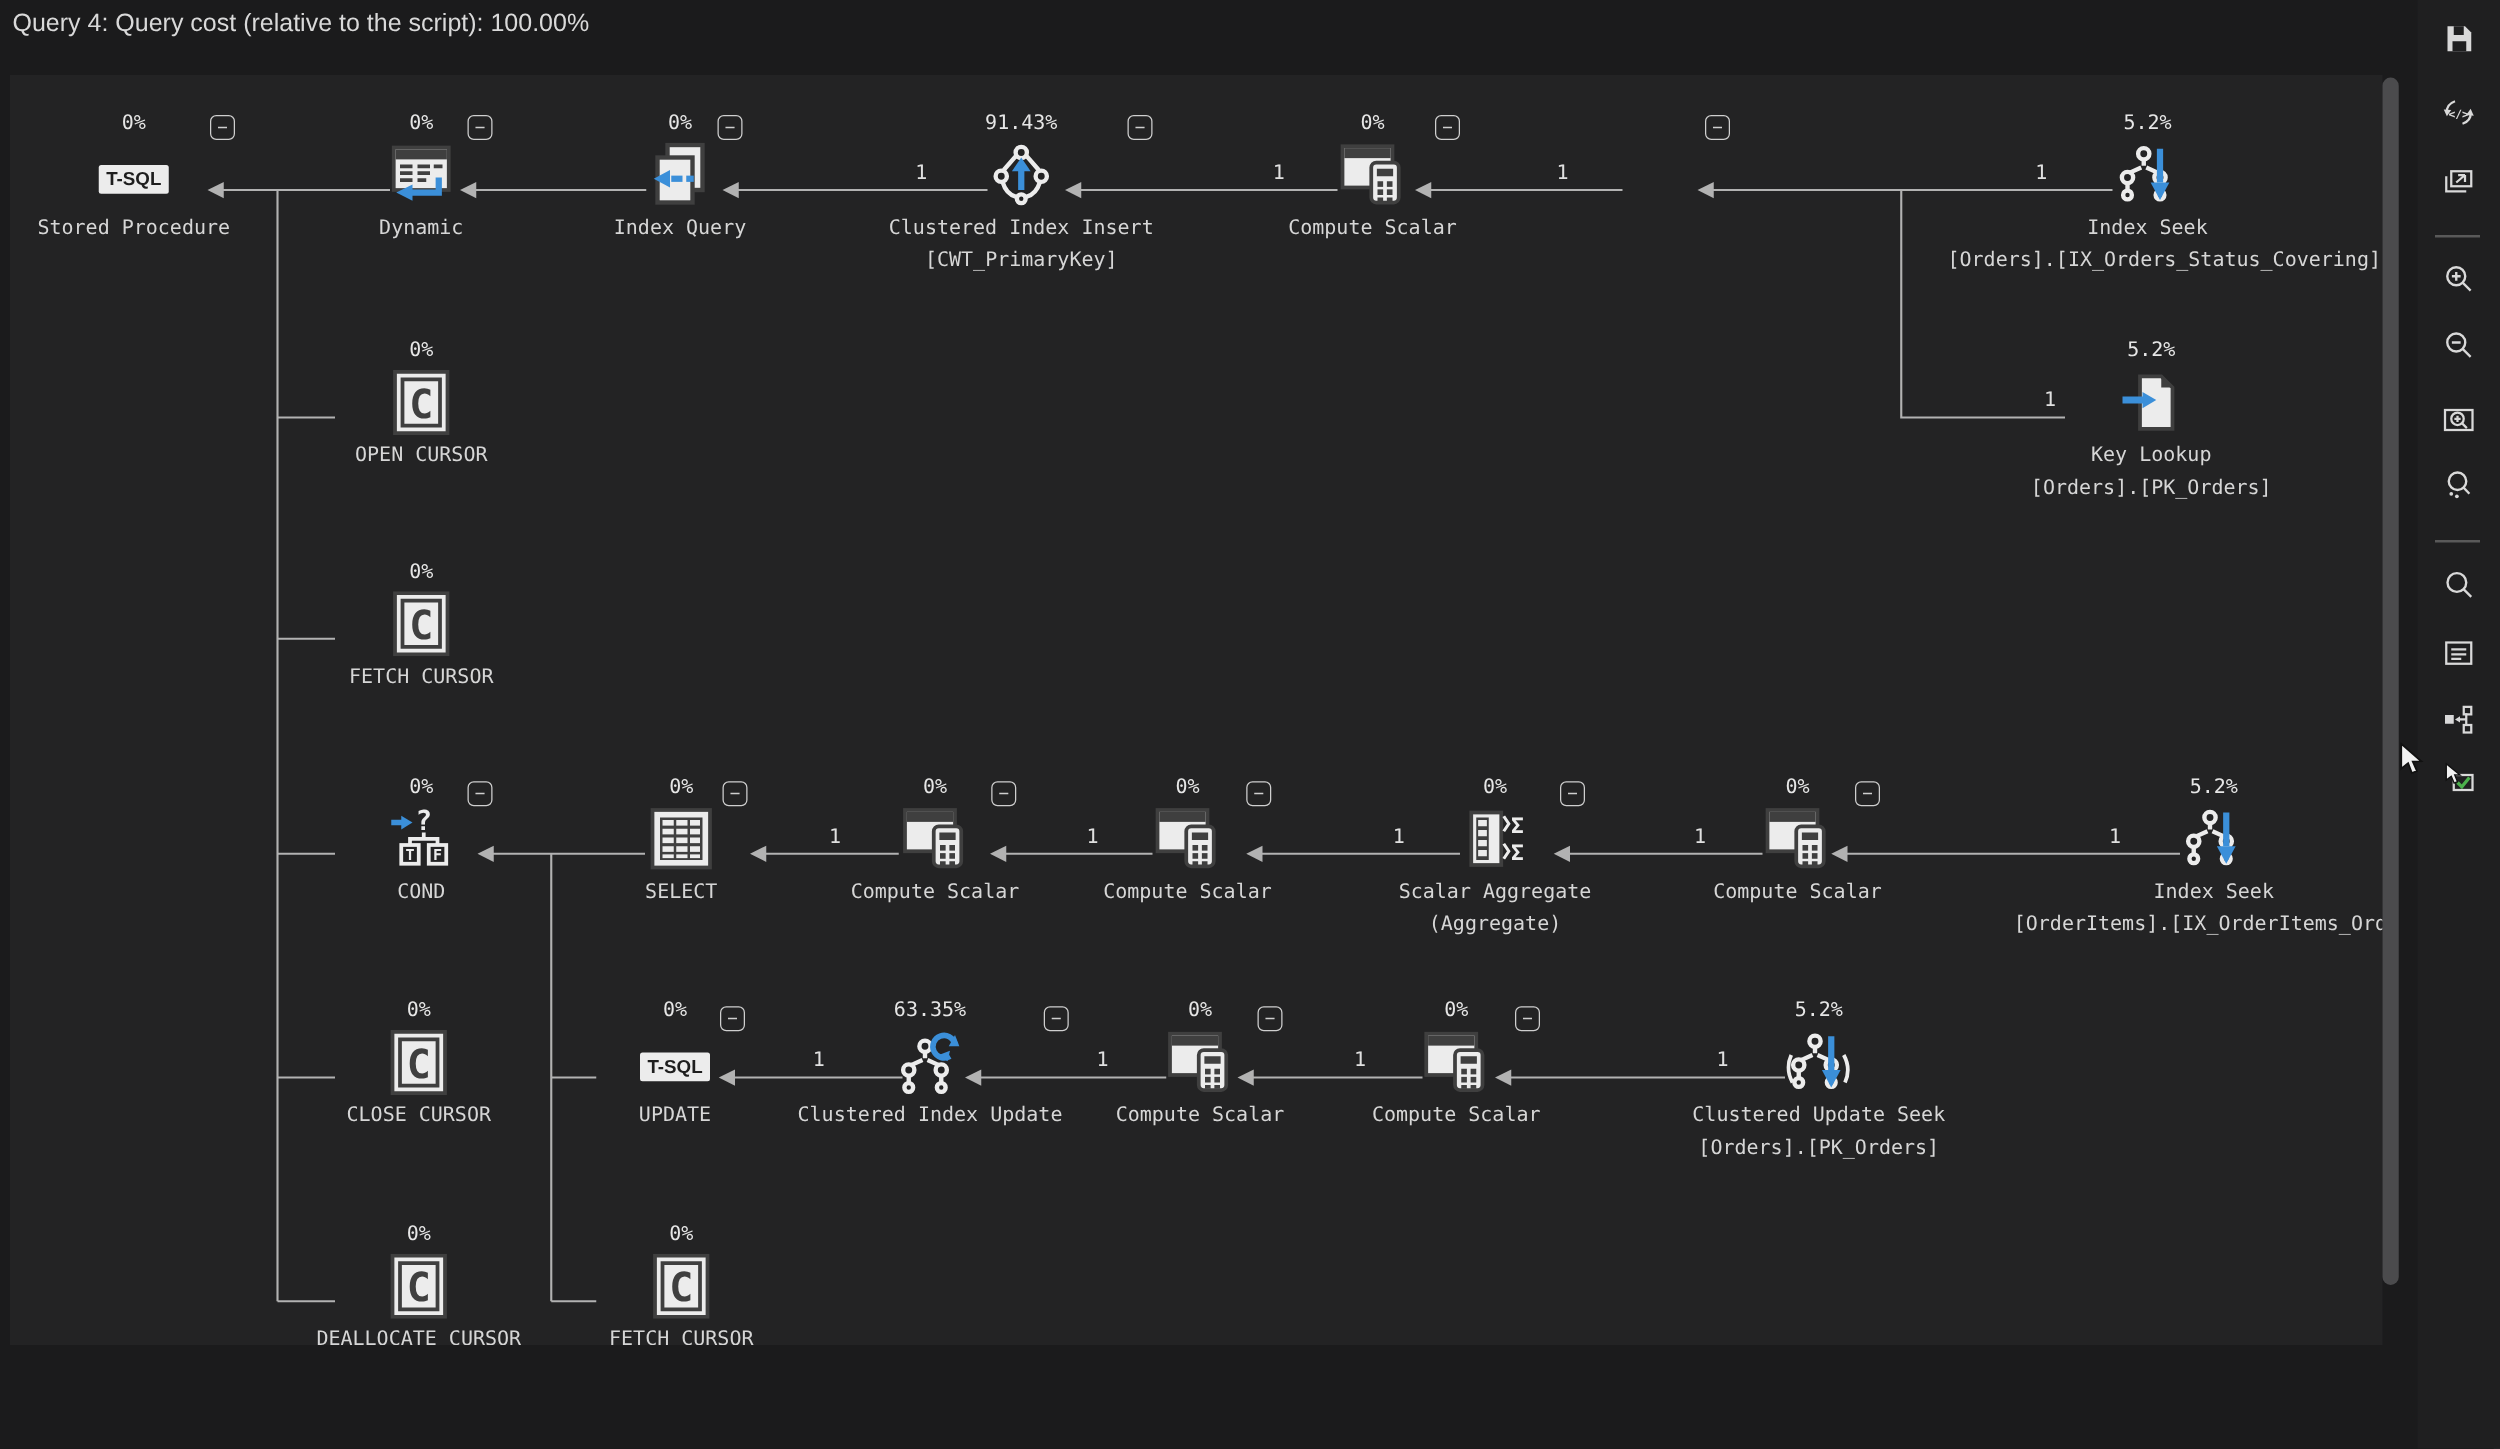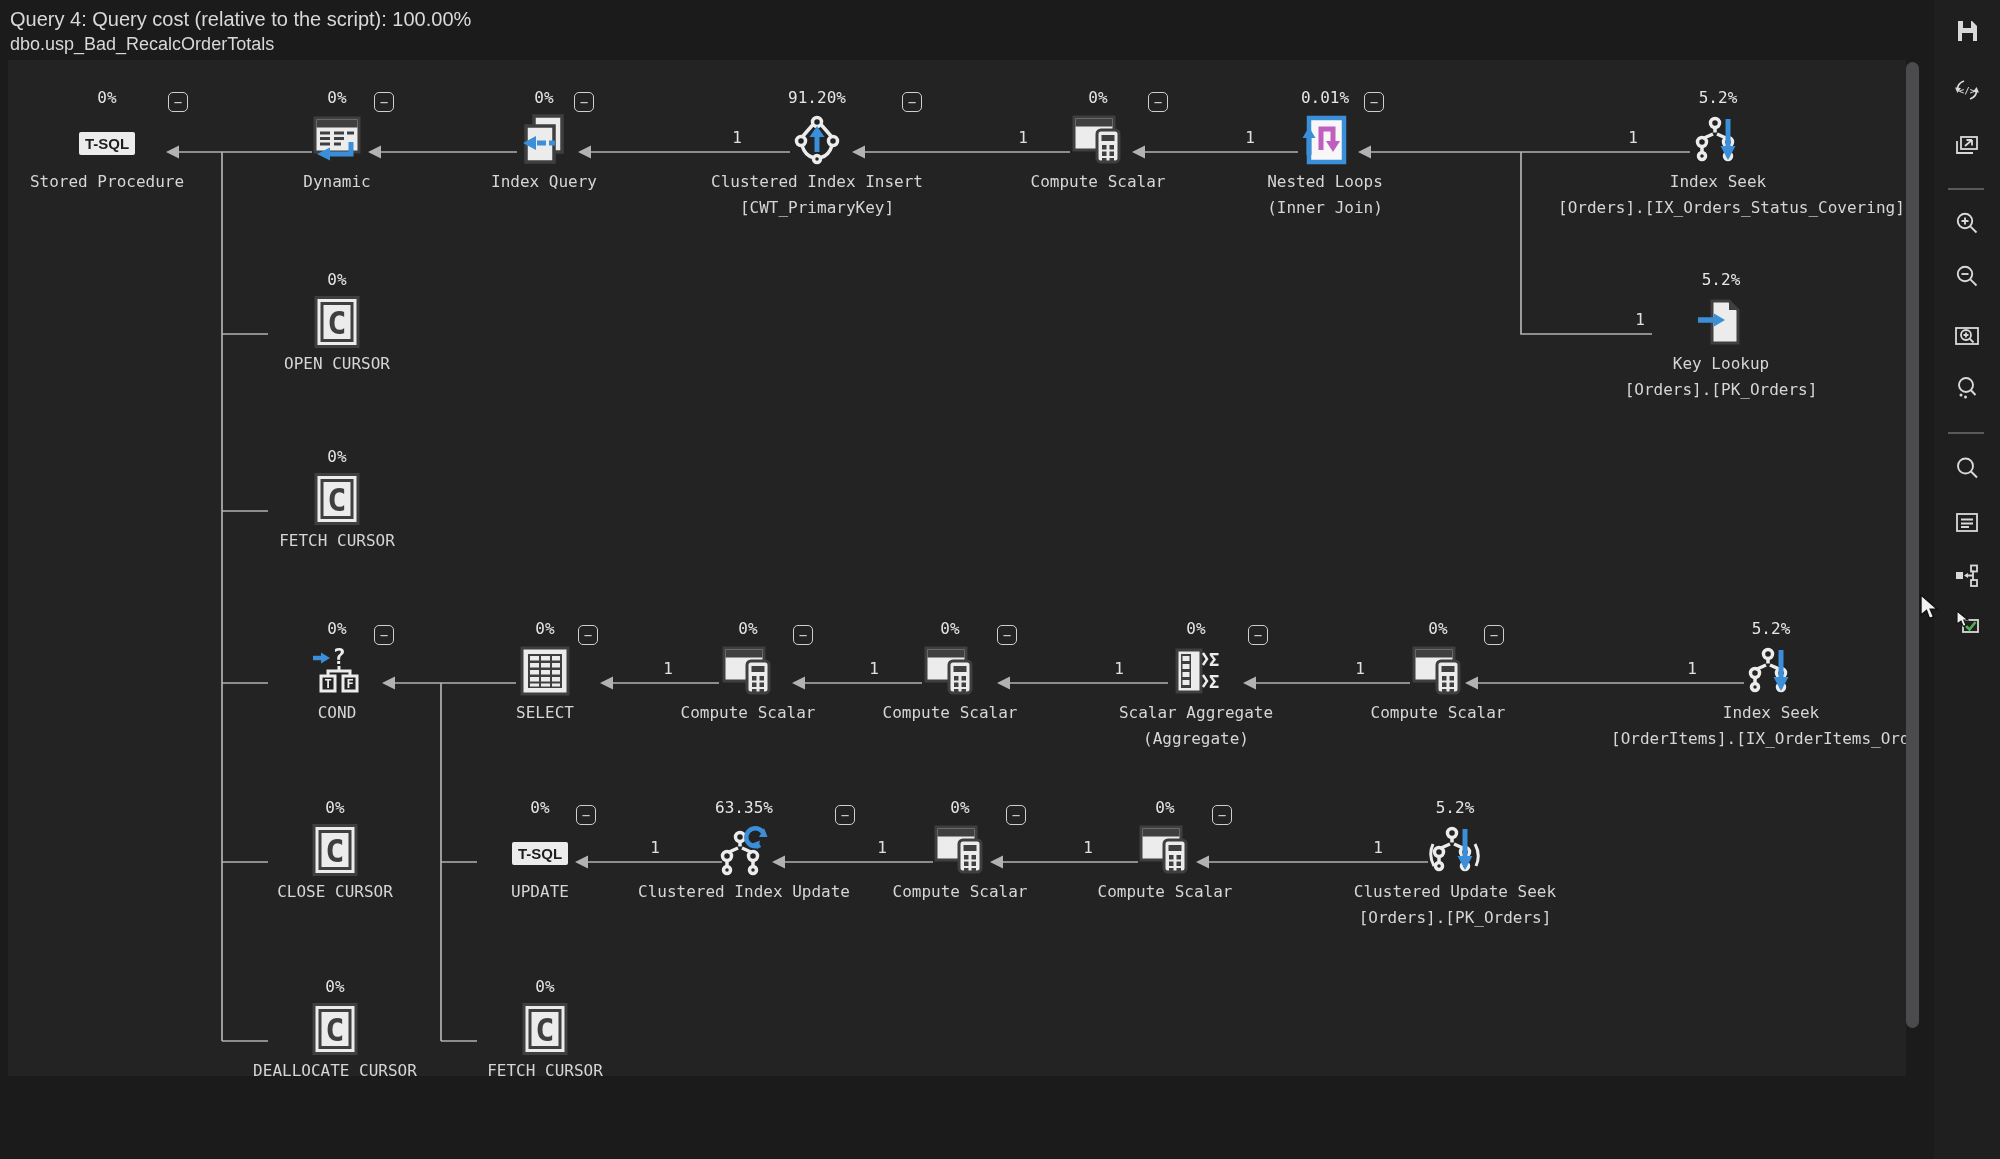--- a/index.html
+++ b/index.html
@@ -25,21 +25,20 @@
   #vscroll{position:absolute;left:1906px;top:62px;width:13px;height:966px;background:#4b4b4d;border-radius:7px;}
   #rstrip{position:absolute;right:0;top:795px;width:5px;height:364px;background:#39393b;}
   #cursor{position:absolute;left:1918px;top:594px;pointer-events:none;}
 </style>
 </head>
 <body>
 
 <div id="stage">
   <div id="hdr">
     <div class="l1">Query 4: Query cost (relative to the script): 100.00%</div>
-    <div class="l2">dbo.usp_Bad_RecalcOrderTotals</div>
   </div>
 
   <div id="canvas">
     <svg id="edges">
         <path d="M177,152 H312" stroke="#b2b2b2" stroke-width="1.7" fill="none"></path>
         <polygon points="166,152 179,145.5 179,158.5" fill="#b2b2b2"></polygon>
         <path d="M379,152 H517" stroke="#b2b2b2" stroke-width="1.7" fill="none"></path>
         <polygon points="368,152 381,145.5 381,158.5" fill="#b2b2b2"></polygon>
         <path d="M589,152 H790" stroke="#b2b2b2" stroke-width="1.7" fill="none"></path>
         <polygon points="578,152 591,145.5 591,158.5" fill="#b2b2b2"></polygon>
@@ -114,21 +113,21 @@
     <rect x="8" y="12" width="28" height="36" fill="#ececec" stroke="#3f3f3f" stroke-width="3.5"></rect>
     <polygon points="5,29 18,22 18,36" fill="#3b8fd9"></polygon>
     <rect x="19" y="26.5" width="9" height="5" fill="#3b8fd9"></rect>
     <rect x="31" y="26.5" width="6" height="5" fill="#3b8fd9"></rect>
           </svg>
         </div>
         <div class="lbl">Index Query</div>
       </div>
       <div class="minus" style="left: 566px; top: 32px;">−</div>
       <div class="node" style="left: 649px; top: 28px;">
-        <div class="pct">91.20%</div>
+        <div class="pct">91.43%</div>
         <div class="icw">
           <svg width="52" height="52" viewBox="0 0 52 52">
             <g stroke="#ececec" stroke-width="3.5" fill="none">
       <circle cx="26" cy="8" r="4.5"></circle>
               <path d="M22,10.5 L12,22 M30,10.5 L40,22"></path>
       <circle cx="10" cy="27" r="4.5"></circle>
               <circle cx="42" cy="27" r="4.5"></circle>
       <path d="M11,31.5 q3,10 11,12 M41,31.5 q-3,10 -11,12"></path>
       <circle cx="26" cy="45" r="3.5"></circle>
             </g>
@@ -154,34 +153,20 @@
     <rect x="30" y="37.5" width="4.5" height="4.5"></rect>
               <rect x="37.5" y="37.5" width="4.5" height="4.5"></rect>
     <rect x="30" y="44" width="4.5" height="3"></rect>
               <rect x="37.5" y="44" width="4.5" height="3"></rect>
             </g>
           </svg>
         </div>
         <div class="lbl">Compute Scalar</div>
       </div>
       <div class="minus" style="left: 1140px; top: 32px;">−</div>
-      <div class="node" style="left: 1157px; top: 28px;">
-        <div class="pct">0.01%</div>
-        <div class="icw">
-          <svg width="52" height="52" viewBox="0 0 52 52">
-            <rect x="10" y="4" width="35" height="44" fill="#f7f7f7" stroke="#3b8fd9" stroke-width="4.5"></rect>
-    <path d="M22,36 V15 H34 V28" fill="none" stroke="#c05ec0" stroke-width="5"></path>
-    <polygon points="34,38 27,27 41,27" fill="#c05ec0"></polygon>
-    <path d="M10,41 V24" stroke="#3b8fd9" stroke-width="5"></path>
-    <polygon points="10,13 3.5,24 16.5,24" fill="#3b8fd9"></polygon>
-          </svg>
-        </div>
-        <div class="lbl">Nested Loops</div>
-        <div class="lbl">(Inner Join)</div>
-      </div>
       <div class="minus" style="left: 1356px; top: 32px;">−</div>
       <div class="node" style="left: 1550px; top: 28px;">
         <div class="pct">5.2%</div>
         <div class="icw">
           <svg width="52" height="52" viewBox="0 0 52 52">
             <g transform="translate(-3,0)" stroke="#ececec" stroke-width="3.5" fill="none">
   <circle cx="26" cy="9" r="4.5"></circle>
               <path d="M26,13.5 v5"></path>
   <path d="M24,20 L14,24.5 M28,20 L38,24.5"></path>
   <circle cx="13" cy="28" r="4.5"></circle>

